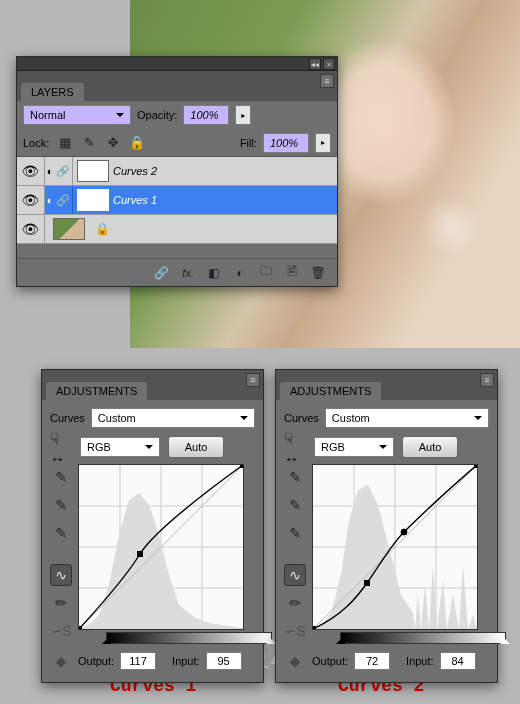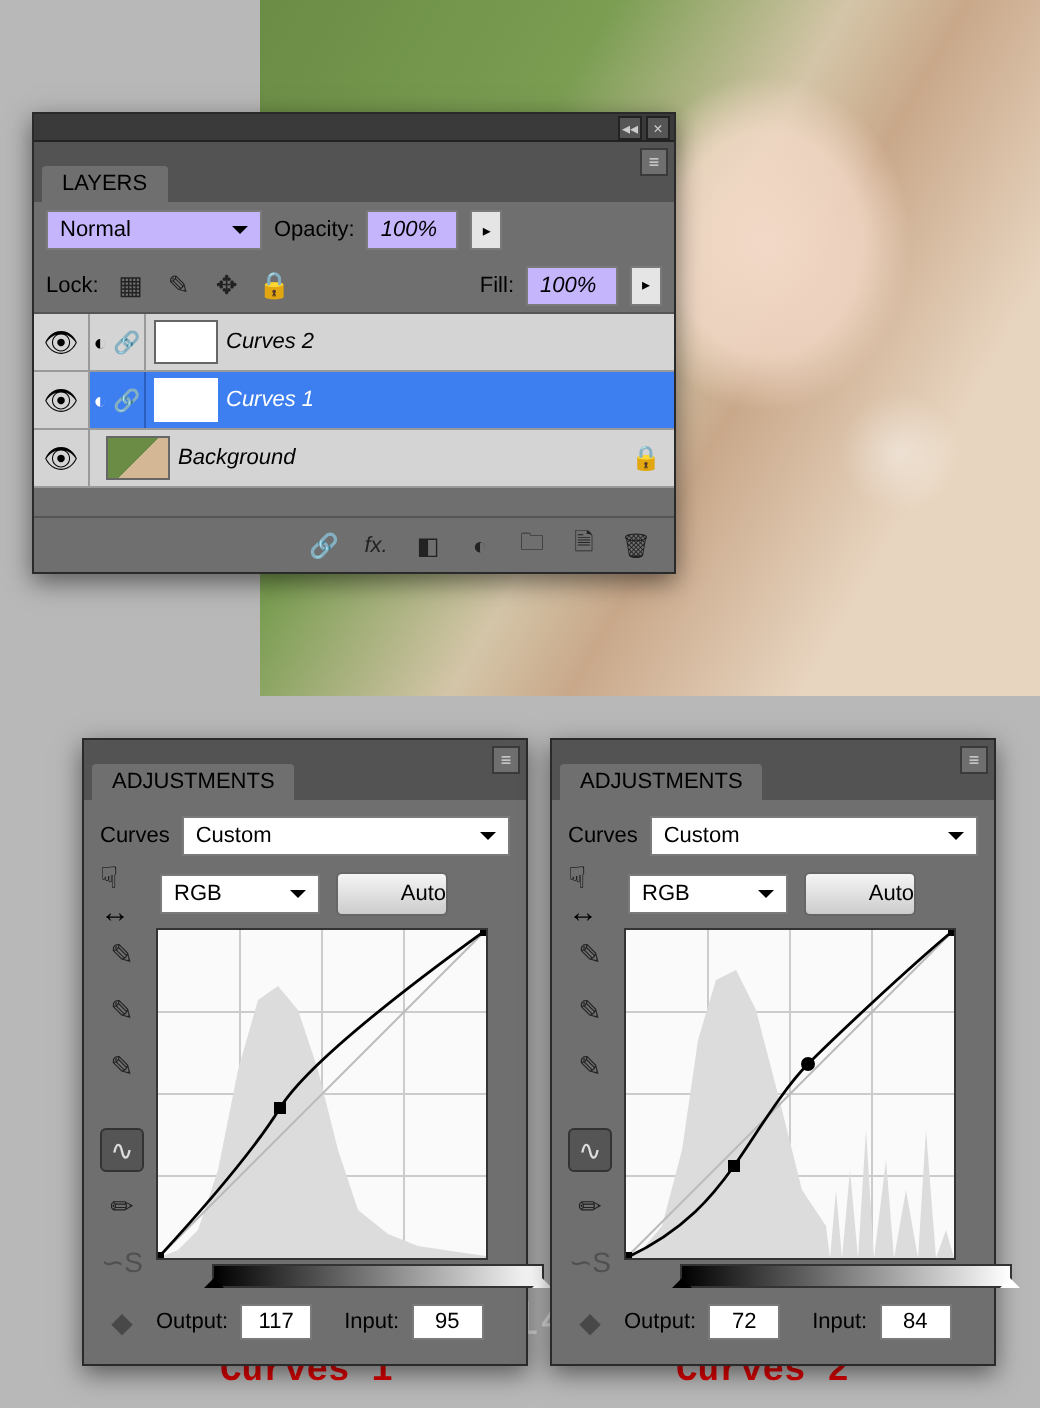--- a/index.html
+++ b/index.html
@@ -45,21 +45,21 @@
   .tb-btn{width:12px;height:12px;background:#555;border:1px solid #222;color:#ccc;font-size:8px;display:flex;align-items:center;justify-content:center;}
   
   .adj-panel{width:223px;top:369px;}
   .adj1{left:41px;}
   .adj2{left:275px;}
   .adj-body{background:#6f6f6f;padding:8px 8px 10px;}
   .adj-row{display:flex;align-items:center;gap:6px;margin-bottom:8px;}
   .lbl{font-weight:normal;color:#000;}
   .select-sm{background:#fff;border:1px solid #7a7a7a;height:20px;display:flex;align-items:center;padding:0 6px;justify-content:space-between;flex:1;}
   .select-sm::after{content:"";border:4px solid transparent;border-top-color:#000;margin-top:3px;}
-  .auto-btn{width:56px;height:22px;background:linear-gradient(#f5f5f5,#ccc);border:1px solid #666;border-radius:3px;text-align:right;line-height:20px;}
+  .auto-btn{width:56px;height:22px;background:linear-gradient(#f5f5f5,#ccc);border:1px solid #666;border-radius:3px;text-align:center;line-height:20px;}
   .channel-row{display:flex;align-items:center;gap:8px;margin-bottom:6px;}
   .finger{width:22px;height:22px;display:flex;align-items:center;justify-content:center;font-size:15px;}
   .curve-area{display:flex;gap:6px;}
   .side-tools{display:flex;flex-direction:column;gap:6px;padding-top:2px;}
   .tool{width:22px;height:22px;display:flex;align-items:center;justify-content:center;font-size:14px;color:#222;}
   .tool.sel{background:#555;border:1px solid #333;border-radius:3px;color:#ddd;}
   .curve-box{position:relative;width:166px;height:166px;background:#fafafa;border:1px solid #333;}
   .grid line{stroke:#ccc;stroke-width:1;}
   .histo{fill:#dcdcdc;}
   .curve{fill:none;stroke:#000;stroke-width:1.4;}
@@ -129,21 +129,20 @@
           </div>
         <div class="ladj" style="color:#fff">◐ 🔗</div>
         <div class="thumb" style="border:2px solid #fff"></div>
         <span class="lname">Curves 1</span>
       </div>
       <div class="layer">
         <div class="vis">
             <span class="eye">👁</span>
           </div>
         <div class="thumb bg" style="margin-left:8px"></div>
-        <span class="lname">Background</span>
         <div class="locklayer">🔒</div>
       </div>
       <div style="height:14px;background:#6f6f6f;"></div>
     </div>
     <div class="layers-bottom">
       <div class="lb-icon">🔗</div>
       <div class="lb-icon">
           <i>fx.</i>
         </div>
       <div class="lb-icon">◧</div>

